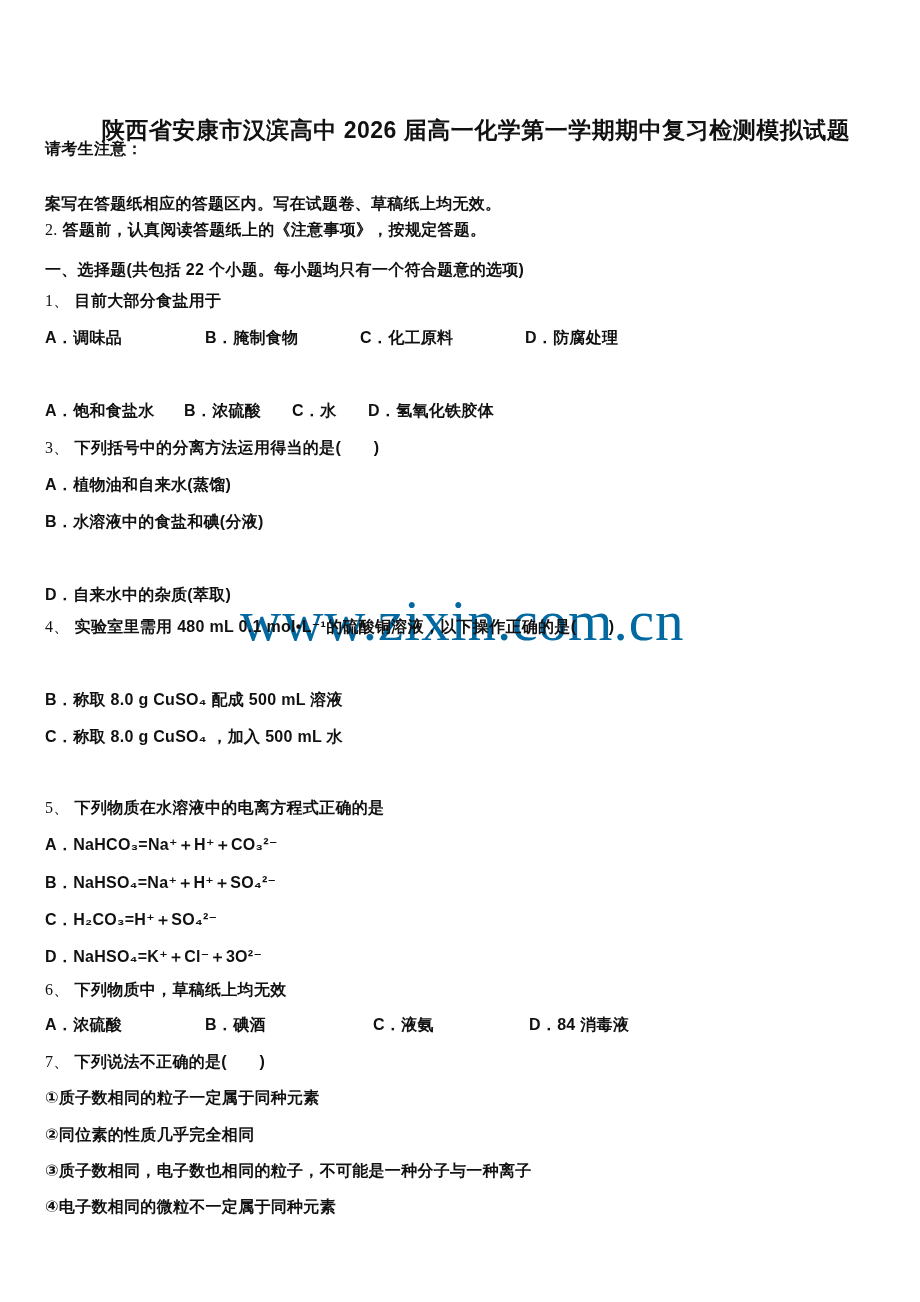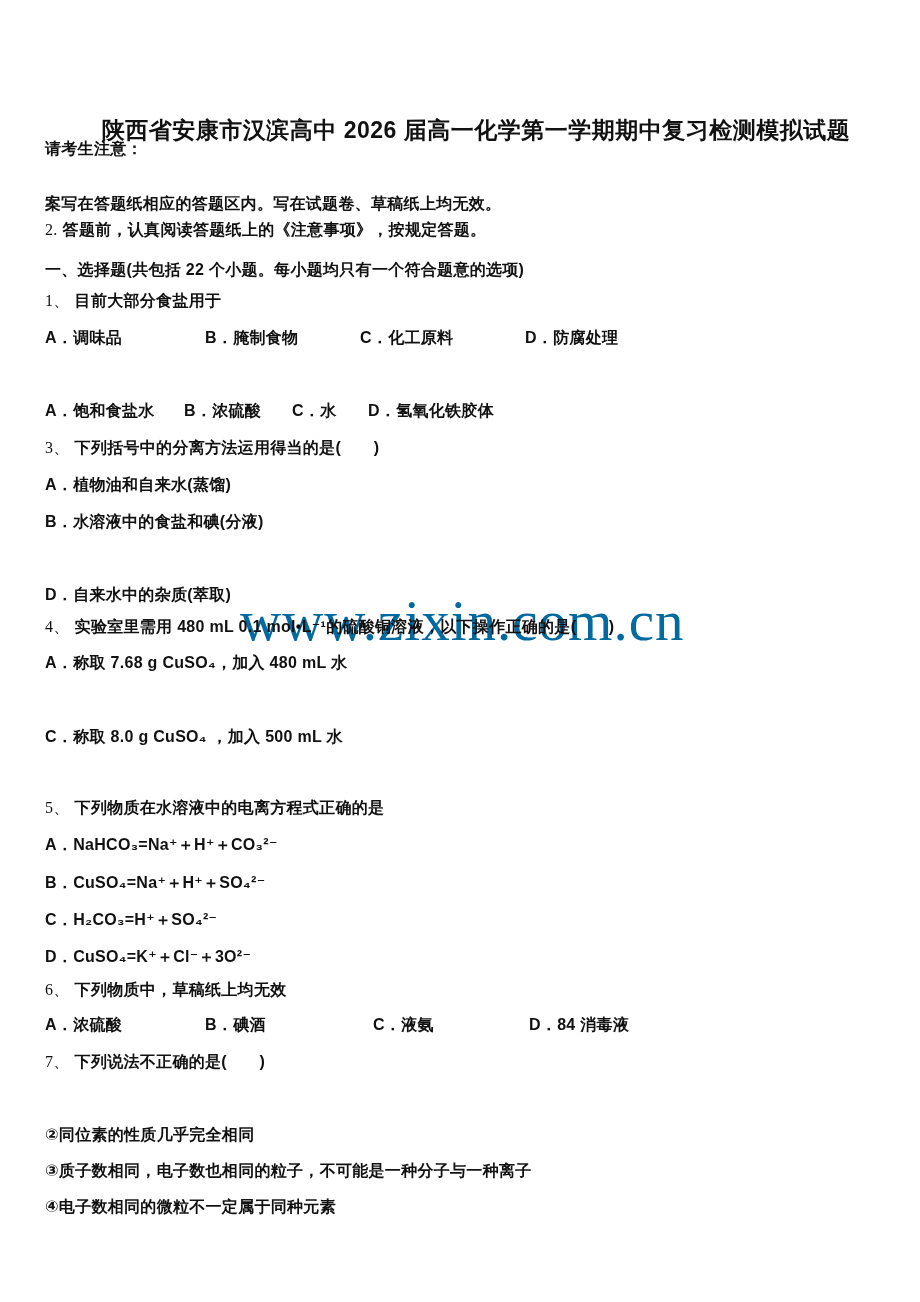--- a/index.html
+++ b/index.html
@@ -92,41 +92,42 @@
   <div class="ln" style="top:438px">
     <span class="num">3、</span><span>下列括号中的分离方法运用得当的是(　　)</span>
   </div>
   <div class="ln" style="top:475px">A．植物油和自来水(蒸馏)</div>
   <div class="ln" style="top:512px">B．水溶液中的食盐和碘(分液)</div>
   <div class="ln" style="top:585px">D．自来水中的杂质(萃取)</div>
 
   <div class="ln" style="top:617px">
     <span class="num">4、</span><span>实验室里需用 480 mL 0.1 mol•L⁻¹的硫酸铜溶液，以下操作正确的是(　　)</span>
   </div>
-  <div class="ln" style="top:653px">A．称取 7.68 g CuSO₄，加入 480 mL 水</div>
+  <div class="ln" style="top:690px">B．称取 8.0 g CuSO₄ 配成 500 mL 溶液</div>
   <div class="ln" style="top:727px">C．称取 8.0 g CuSO₄ ，加入 500 mL 水</div>
 
   <div class="ln" style="top:798px">
     <span class="num">5、</span><span>下列物质在水溶液中的电离方程式正确的是</span>
   </div>
   <div class="ln" style="top:835px">A．NaHCO₃=Na⁺＋H⁺＋CO₃²⁻</div>
-  <div class="ln" style="top:873px">B．CuSO₄=Na⁺＋H⁺＋SO₄²⁻</div>
+  <div class="ln" style="top:873px">B．NaHSO₄=Na⁺＋H⁺＋SO₄²⁻</div>
   <div class="ln" style="top:910px">C．H₂CO₃=H⁺＋SO₄²⁻</div>
-  <div class="ln" style="top:947px">D．CuSO₄=K⁺＋Cl⁻＋3O²⁻</div>
+  <div class="ln" style="top:947px">D．NaHSO₄=K⁺＋Cl⁻＋3O²⁻</div>
 
   <div class="ln" style="top:980px">
     <span class="num">6、</span><span>下列物质中，草稿纸上均无效</span>
   </div>
   <div class="ln optrow" style="top:1015px">
     <span class="opt" style="left:0">A．浓硫酸</span>
     <span class="opt" style="left:160px">B．碘酒</span>
     <span class="opt" style="left:328px">C．液氨</span>
     <span class="opt" style="left:484px">D．84 消毒液</span>
   </div>
 
   <div class="ln" style="top:1052px">
     <span class="num">7、</span><span>下列说法不正确的是(　　)</span>
   </div>
+  <div class="ln" style="top:1088px">①质子数相同的粒子一定属于同种元素</div>
   <div class="ln" style="top:1125px">②同位素的性质几乎完全相同</div>
   <div class="ln" style="top:1197px">④电子数相同的微粒不一定属于同种元素</div>
   <div class="ln" style="top:1161px">③质子数相同，电子数也相同的粒子，不可能是一种分子与一种离子</div>
 
 </div>
 
 </body></html>

